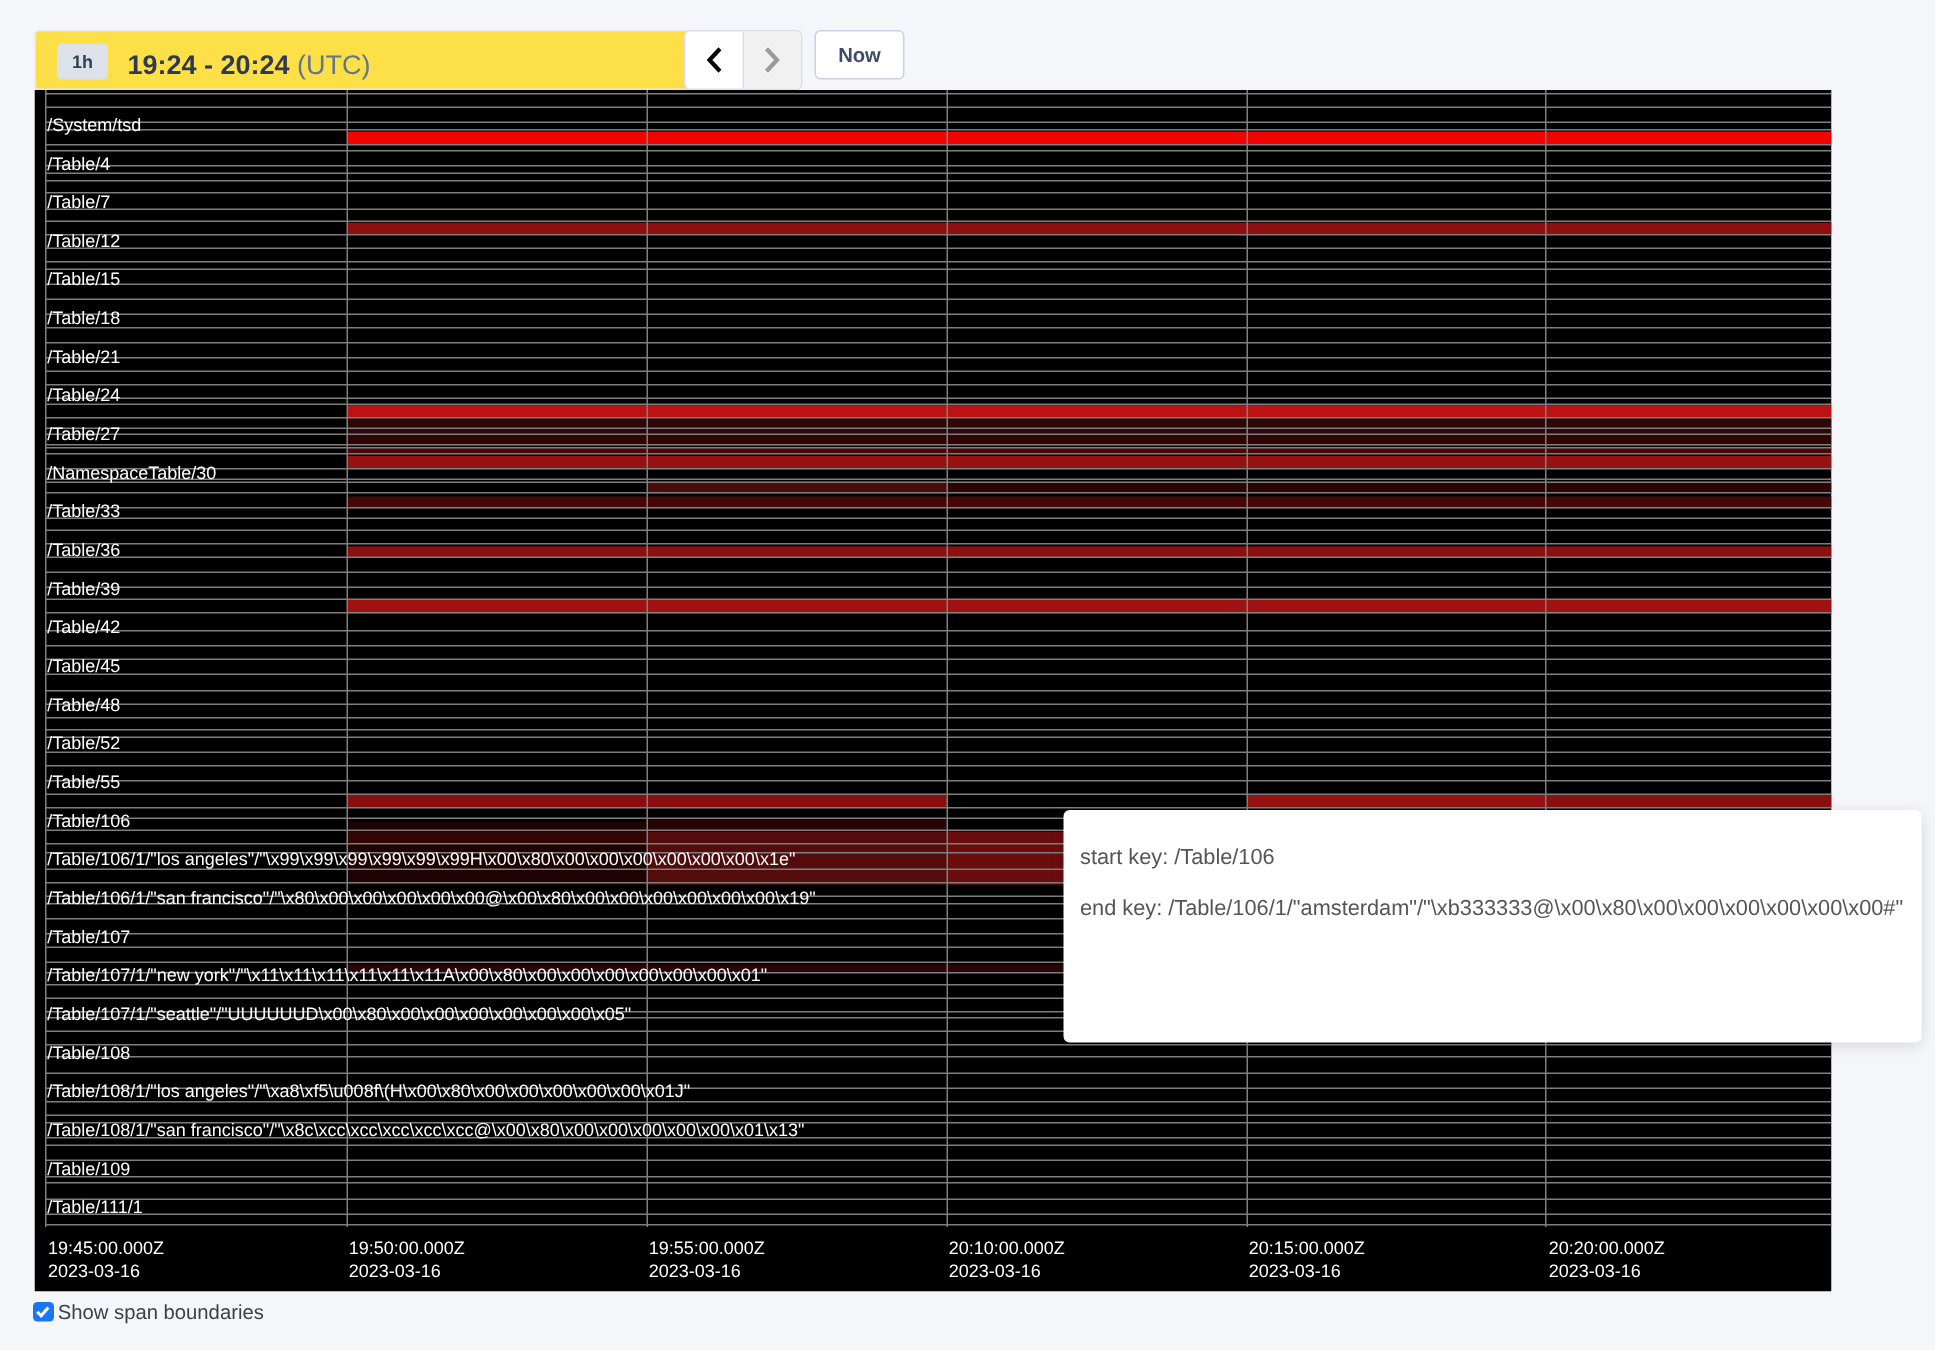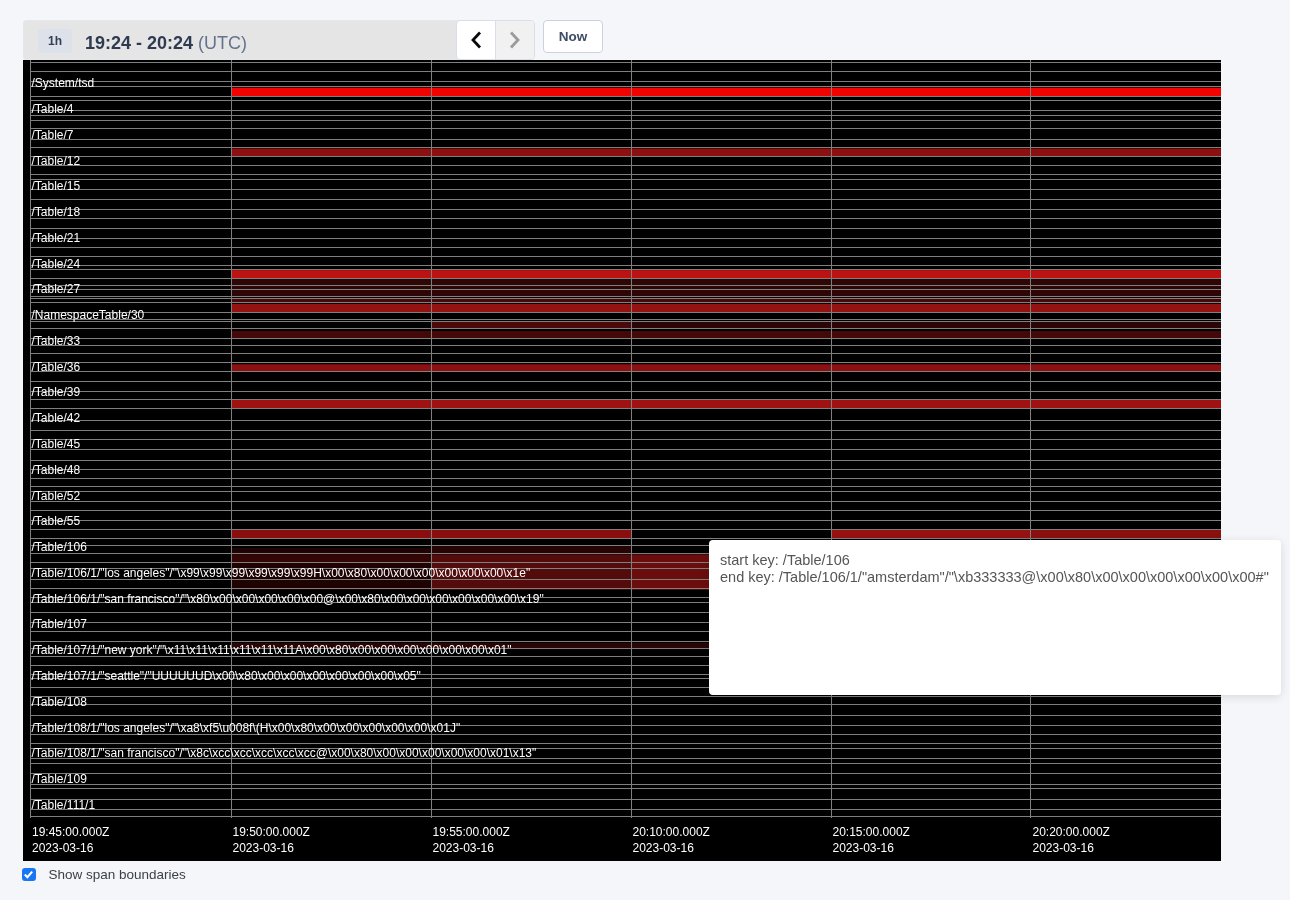--- a/index.html
+++ b/index.html
@@ -1,30 +1,30 @@
 <!DOCTYPE html>
 <html><head><meta charset="utf-8"><style>
 *{margin:0;padding:0;box-sizing:border-box}
 html,body{width:1290px;height:900px;background:#f5f6fa;font-family:"Liberation Sans",sans-serif;position:relative;overflow:hidden}
 .ctl{position:absolute}
-.picker{left:23px;top:20px;width:490px;height:39.5px;background:#e5e5e5;border:1px solid #e4e7ee;border-radius:3px}
+.picker{left:23px;top:20px;width:490px;height:39.5px;background:#fde047;border:1px solid #e4e7ee;border-radius:3px}
 .badge{position:absolute;left:14px;top:8px;background:#dde1ea;border-radius:3.5px;width:34px;height:24px;display:flex;align-items:center;justify-content:center;font-weight:bold;font-size:12px;color:#333f54}
 .rangetxt{position:absolute;left:61px;top:12px;font-size:18px;font-weight:bold;color:#2e3a50}
 .utc{color:#64748e;font-weight:normal}
 .chev{position:absolute;right:12px;top:13px}
 .btngroup{left:456px;top:20px;width:79px;height:39.5px;border:1px solid #dadee8;border-radius:4px;background:#fff;display:flex;overflow:hidden}
 .bg-l{width:38.5px;height:100%;display:flex;align-items:center;justify-content:center;border-right:1px solid #dadee8}
 .bg-r{width:38.5px;height:100%;display:flex;align-items:center;justify-content:center;background:#f1f1f1}
 .nowbtn{left:543px;top:20px;width:60px;height:33px;background:#fff;border:1px solid #c9d1e2;border-radius:4px;display:flex;align-items:center;justify-content:center;font-size:13.5px;font-weight:bold;color:#3e4c66}
 .tooltip{position:absolute;left:708.5px;top:539.5px;width:572px;height:155.5px;background:#fff;border-radius:4px;box-shadow:0 2px 10px rgba(0,0,0,.12);padding:0 0 0 11.5px;font-size:14.5px;color:#555;overflow:hidden}
-.tooltip p{line-height:17px;white-space:nowrap}
-.tooltip p:first-child{margin-top:12px}
+.tooltip p{line-height:17px;margin-top:17px;white-space:nowrap}
+.tooltip p:first-child{margin-top:24px}
 .cbrow{position:absolute;left:22px;top:867.5px;display:flex;align-items:flex-start}
 .cb{width:13.5px;height:13.5px;background:#1977f3;border-radius:3px;display:flex;align-items:center;justify-content:center;flex:none}
-.cblab{margin-left:13px;font-size:13.5px;color:#3b4149;line-height:14px;position:relative;top:.5px}
+.cblab{margin-left:3px;font-size:13.5px;color:#3b4149;line-height:14px;position:relative;top:.5px}
 </style></head><body>
 <svg width="1198" height="801" viewBox="0 0 1198 801" style="position:absolute;left:23px;top:60px">
 <rect x="0" y="0" width="1198" height="801" fill="#000"></rect>
 <rect x="208.5" y="27.7" width="989.5" height="8.8" fill="#f20300"></rect>
 <rect x="208.5" y="88.5" width="989.5" height="7.8" fill="#8d0f0f"></rect>
 <rect x="208.5" y="210.1" width="989.5" height="8.4" fill="#bd1212"></rect>
 <rect x="208.5" y="219.0" width="989.5" height="18.3" fill="#2f0606"></rect>
 <rect x="208.5" y="237.9" width="989.5" height="4.4" fill="#460808"></rect>
 <rect x="208.5" y="243.9" width="989.5" height="8.1" fill="#951212"></rect>
 <rect x="408.5" y="260.9" width="200.0" height="8.1" fill="#4a0a0a"></rect>

